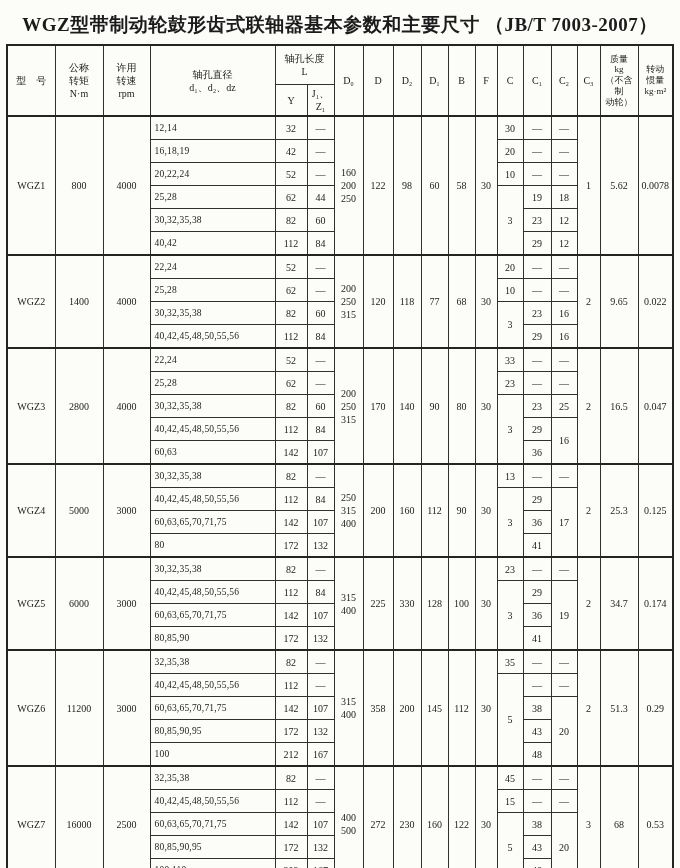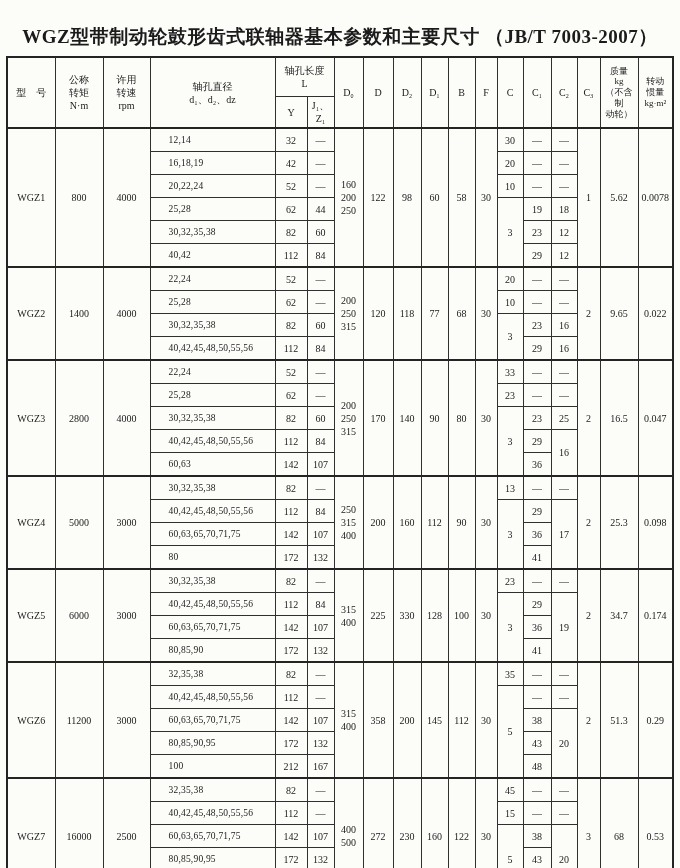--- a/index.html
+++ b/index.html
@@ -7,21 +7,21 @@
     width:680px;height:868px;
     background:#fcfcf9;
     color:#1b1b1b;
     font-family:"Liberation Serif","DejaVu Serif",serif;
   }
   .title{
     text-align:center;
     font-weight:bold;
     font-size:19px;
     letter-spacing:0.5px;
-    padding-top:24px;
+    padding-top:12px;
     font-family:"Liberation Serif","DejaVu Serif",serif;
     white-space:nowrap;
   }
   table{
     border-collapse:collapse;
     table-layout:fixed;
     width:666px;
     margin:6px auto 0 auto;
     border:2px solid #242424;
   }
@@ -41,21 +41,21 @@
   }
   thead tr.sub th{height:30px;}
   thead th.small{font-size:9px;line-height:1.2;margin-left:20px;}
   tbody td{
     font-size:10px;
     height:22px;
   }
   tbody tr{height:23px;}
   td.bore{
     text-align:left;
-    padding-left:18px;
+    padding-left:4px;
     font-size:9.5px;
     letter-spacing:0.2px;
   }
   td.pre{white-space:pre-line;line-height:1.3;}
   tbody.grp{border-top:2px solid #242424;}
   thead{border-bottom:1.5px solid #242424;}
 </style>
 </head>
 <body>
 
@@ -298,21 +298,21 @@
 <td rowspan="4">200</td>
 <td rowspan="4">160</td>
 <td rowspan="4">112</td>
 <td rowspan="4">90</td>
 <td rowspan="4">30</td>
 <td>13</td>
 <td>—</td>
 <td>—</td>
 <td rowspan="4">2</td>
 <td rowspan="4">25.3</td>
-<td rowspan="4">0.098</td>
+<td rowspan="4">0.125</td>
 </tr>
 <tr>
 <td class="bore">40,42,45,48,50,55,56</td>
 <td>112</td>
 <td>84</td>
 <td rowspan="3">3</td>
 <td>29</td>
 <td rowspan="3">17</td>
 </tr>
 <tr>

